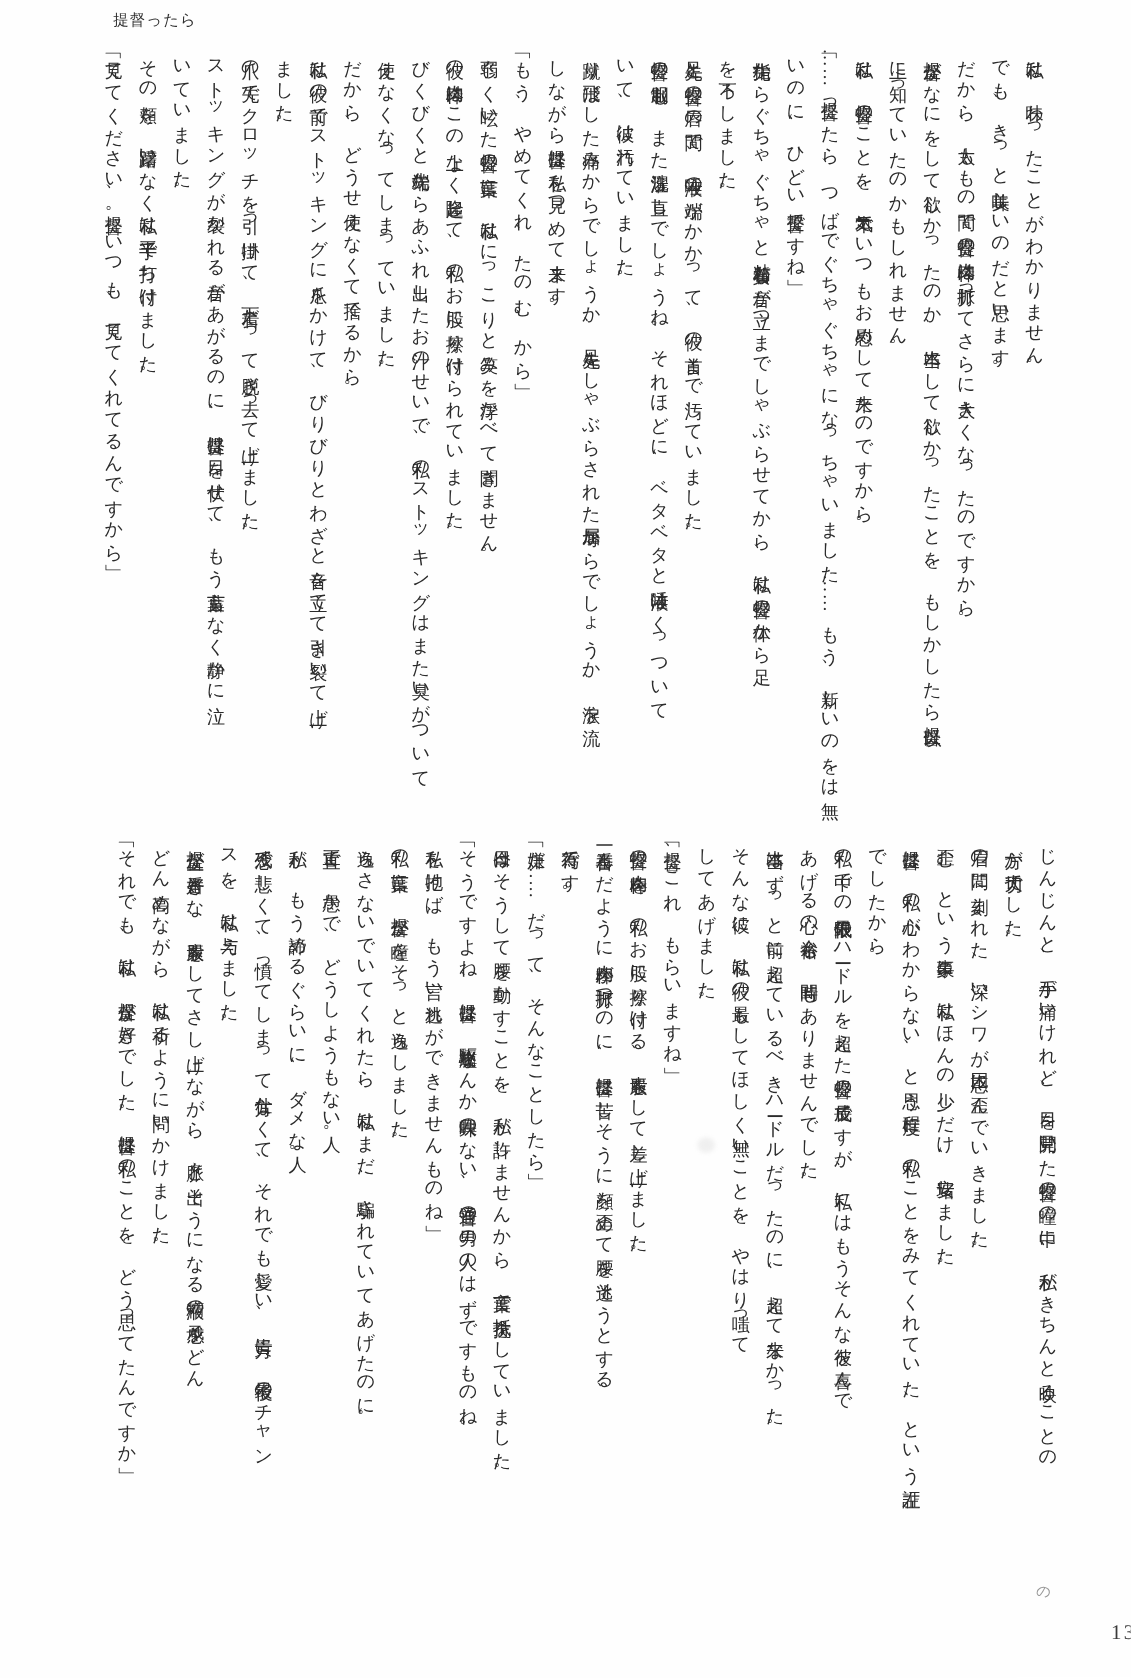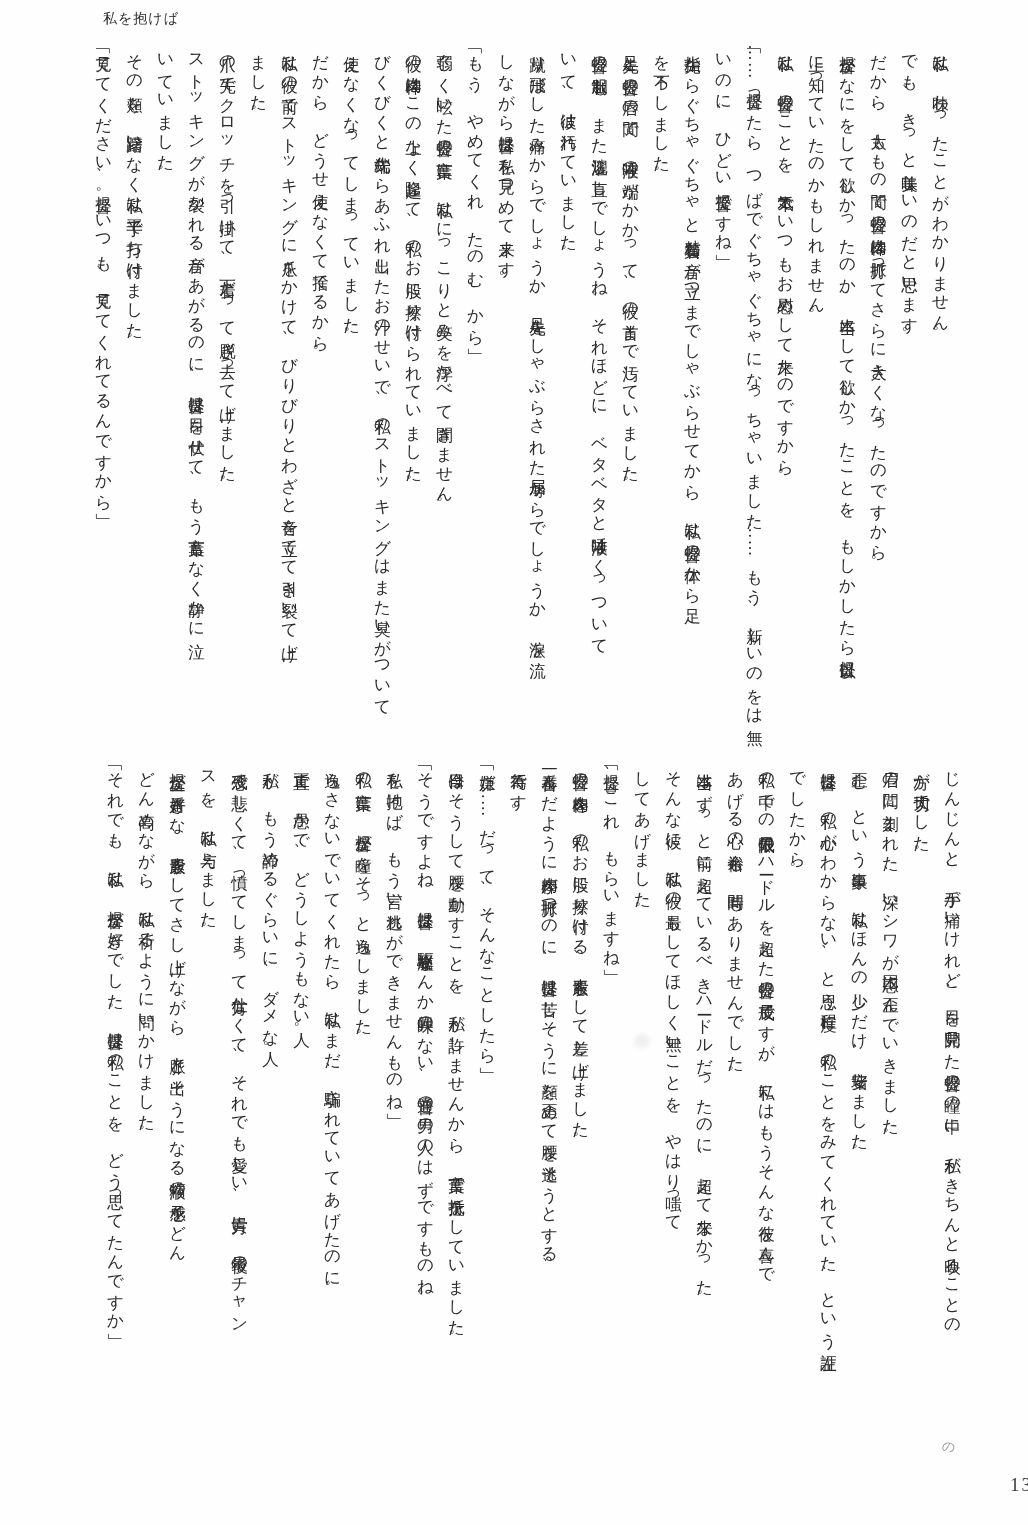--- a/index.html
+++ b/index.html
@@ -75,21 +75,21 @@
     opacity: 0.22;
     border-radius: 50%;
     filter: blur(2px);
   }
 </style>
 </head>
 <body>
 
 <div class="page">
 
-  <div class="running-header">私を抱けば</div>
+  <div class="running-header">提督ったら</div>
 
   <div class="vblock vblock-top">
       <div class="vcol">私は、味わったことがわかりません。</div>
       <div class="vcol">でも、きっと美味しいのだと思います。</div>
       <div class="vcol">だから、太ももの間で提督の肉棒は脈打ってさらに大きくなったのですから。</div>
       <div class="vcol">提督がなにをして欲しかったのか、本当にして欲しかったことを、もしかしたら提督以</div>
       <div class="vcol">上に知っていたのかもしれません。</div>
       <div class="vcol">私は、提督のことを、本気でいつもお慰めして来たのですから。</div>
       <div class="vcol">「……提督ったら、つばでぐちゃぐちゃになっちゃいました……もう、新しいのをは無</div>
       <div class="vcol">いのに、ひどい提督ですね」</div>

